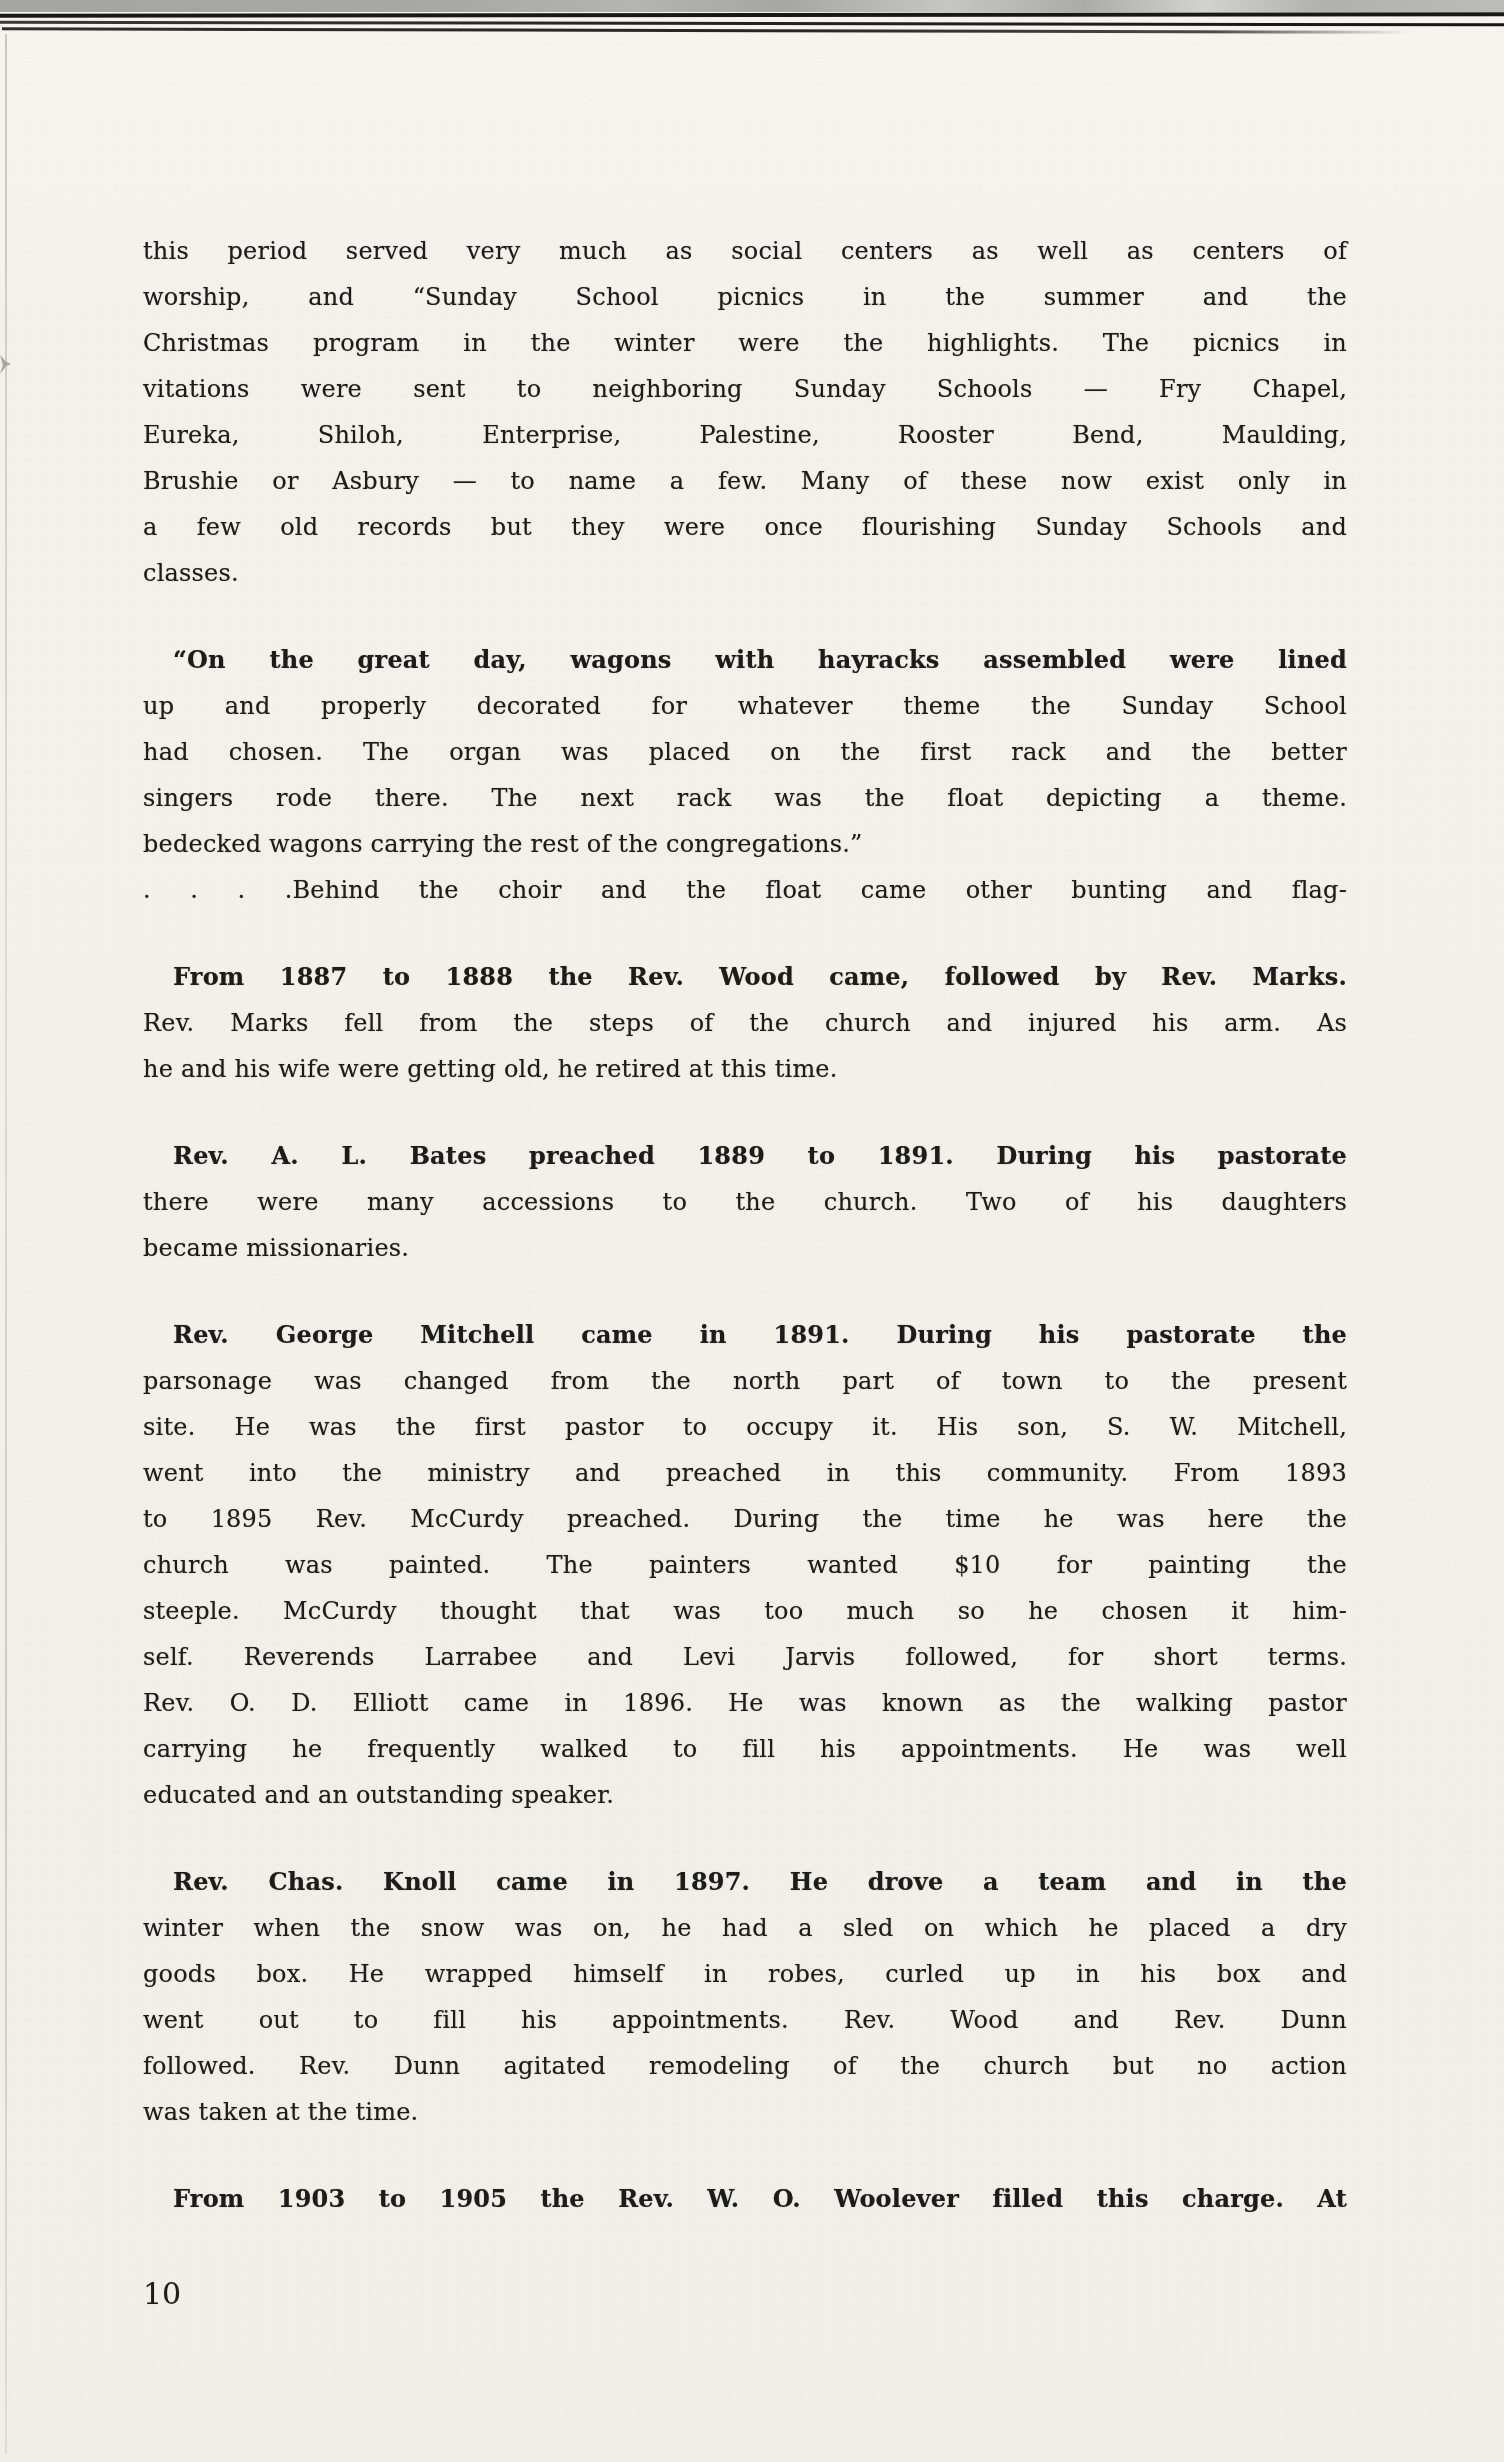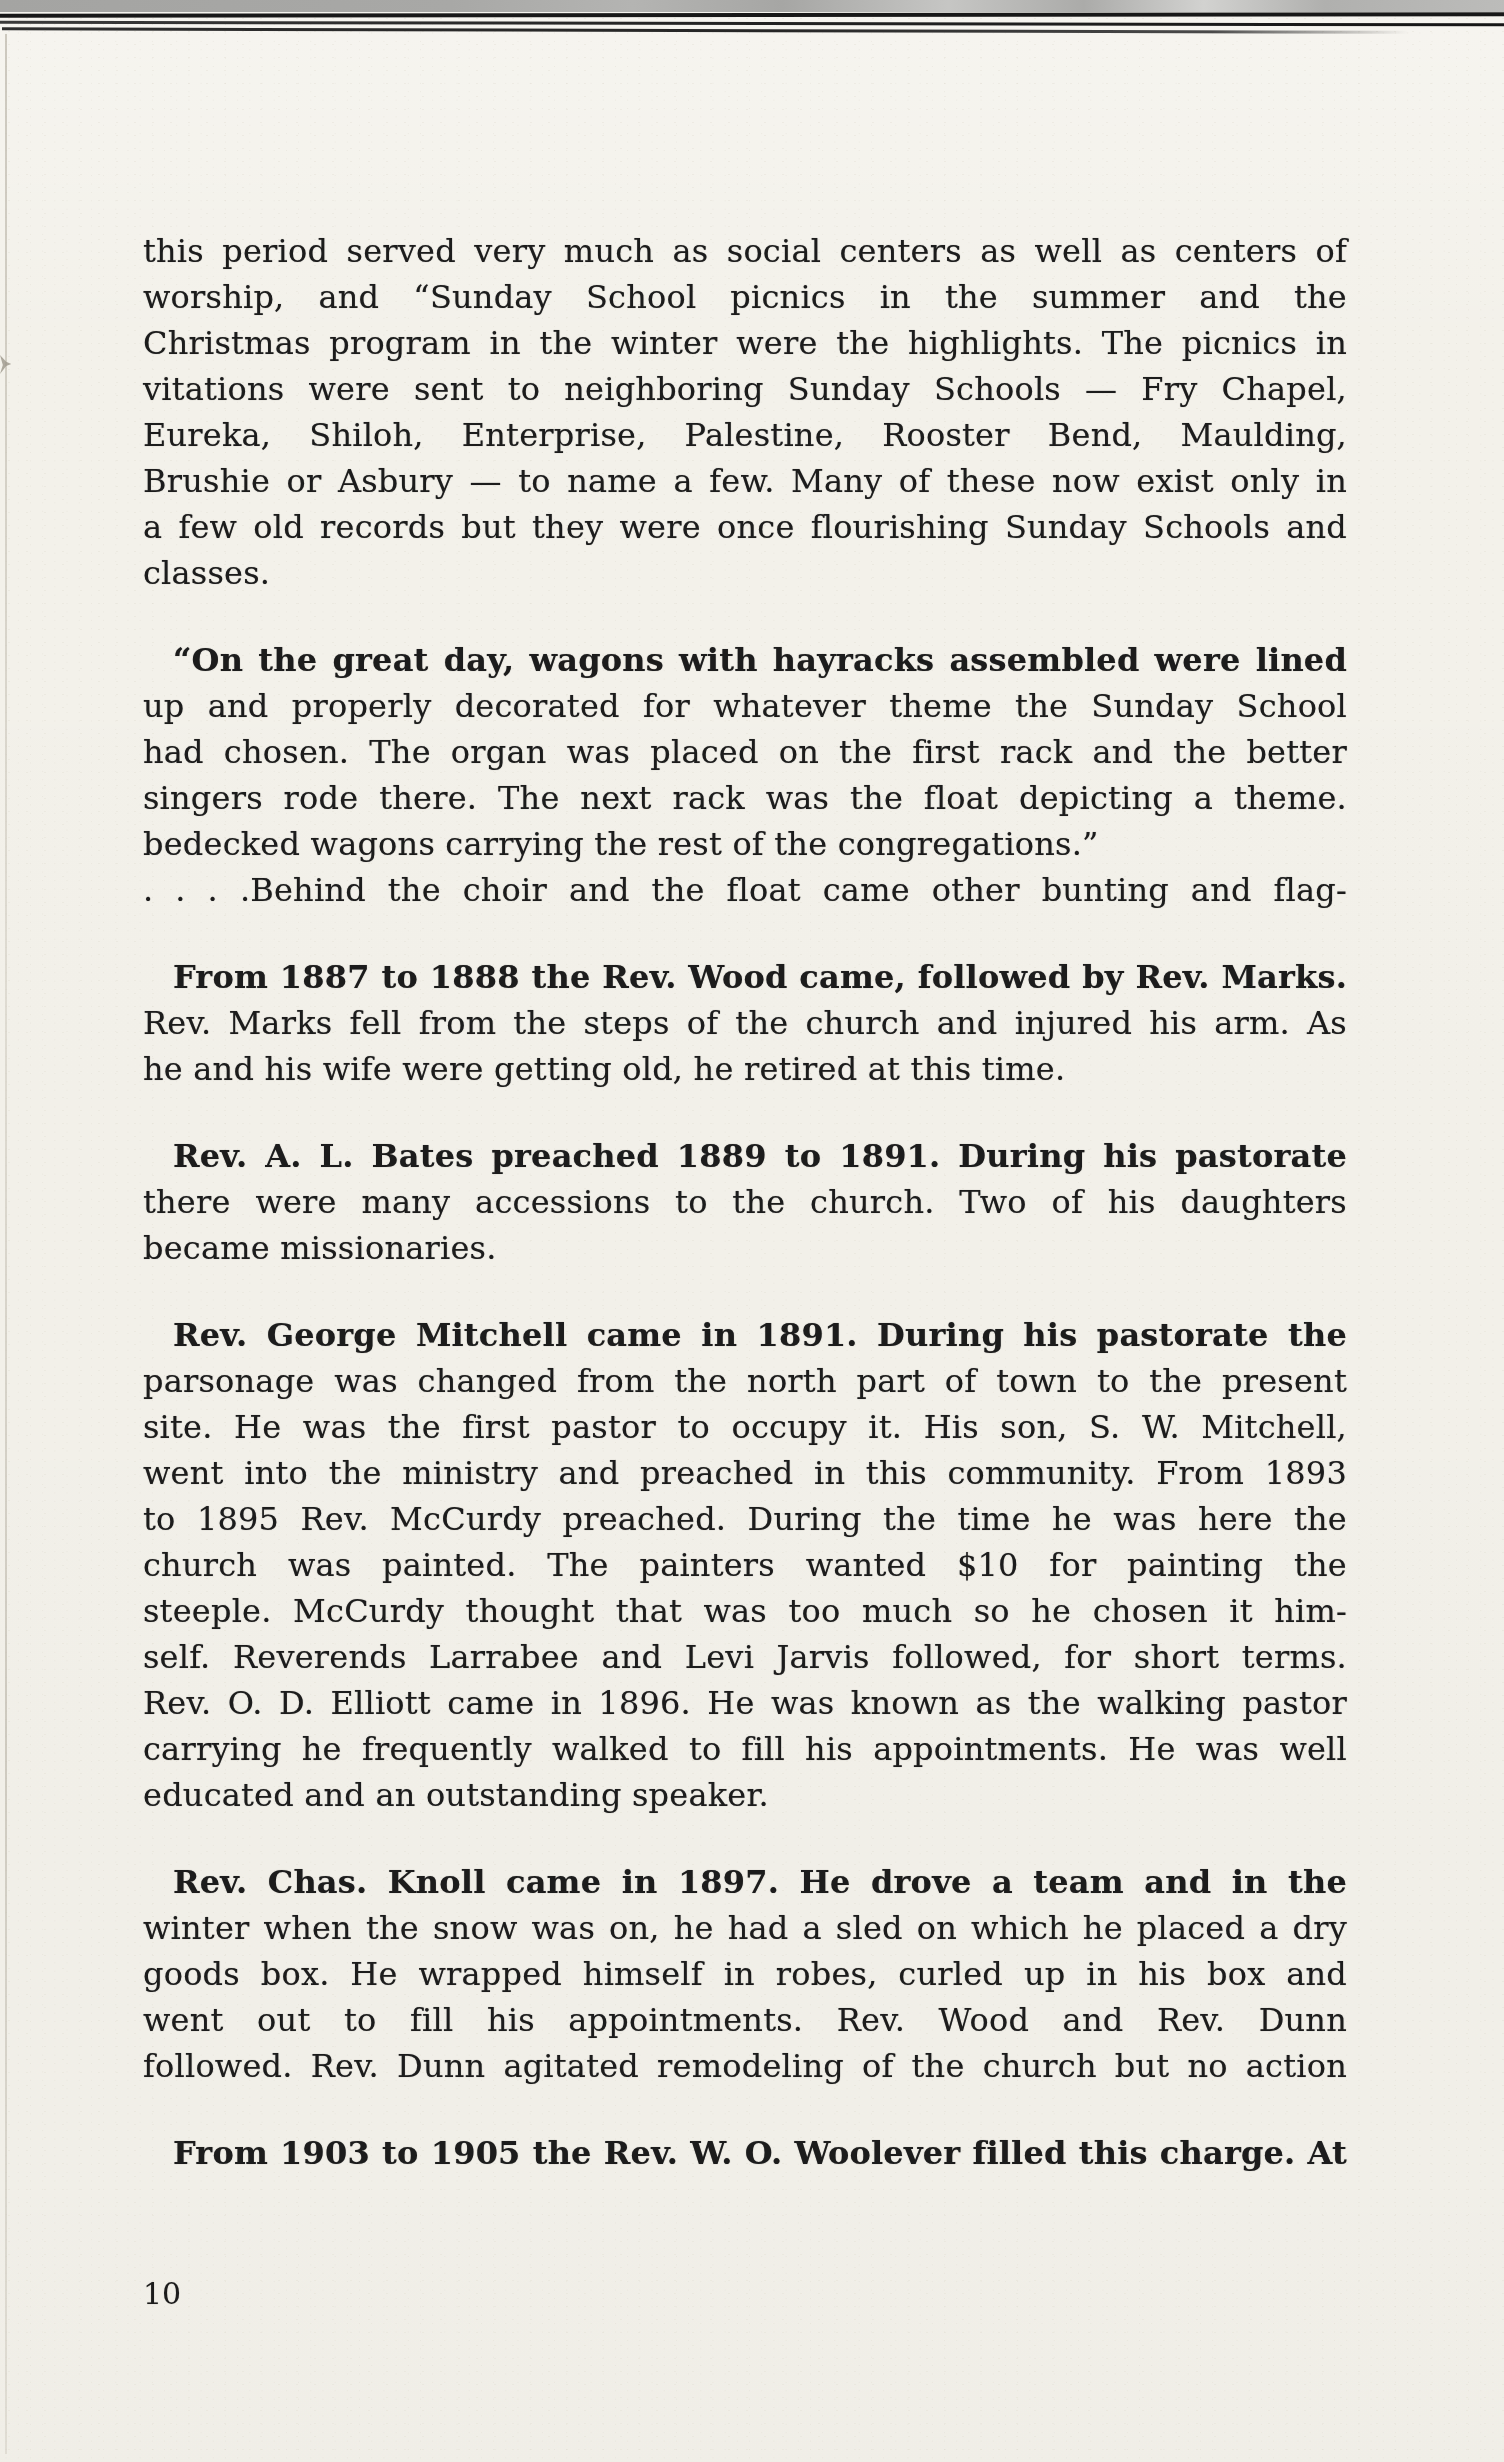--- a/index.html
+++ b/index.html
@@ -79,21 +79,21 @@
     clip-path: polygon(0 0, 55% 35%, 100% 48%, 55% 58%, 0 100%, 25% 52%);
     opacity: 0.8;
   }
 
   
   .text-block {
     position: absolute;
     left: 143px;
     top: 228px;
     width: 1204px;
-    font-size: 32px;
+    font-size: 24px;
     line-height: 46px;
     color: var(--ink, #1c1c1c);
     text-shadow: 0 0 0.9px rgba(25,25,25,0.45);
     letter-spacing: 0.2px;
   }
   .para { margin-top: 41px; }
   .para:first-child { margin-top: 0; }
 
   .line {
     text-align: justify;
@@ -169,20 +169,21 @@
       <div class="line">Rev. O. D. Elliott came in 1896. He was known as the walking pastor</div>
       <div class="line">carrying he frequently walked to fill his appointments. He was well</div>
       <div class="line last">educated and an outstanding speaker.</div>
     </div>
     <div class="para">
       <div class="line indent">Rev. Chas. Knoll came in 1897. He drove a team and in the</div>
       <div class="line">winter when the snow was on, he had a sled on which he placed a dry</div>
       <div class="line">goods box. He wrapped himself in robes, curled up in his box and</div>
       <div class="line">went out to fill his appointments. Rev. Wood and Rev. Dunn</div>
       <div class="line">followed. Rev. Dunn agitated remodeling of the church but no action</div>
+      <div class="line last">was taken at the time.</div>
     </div>
     <div class="para justify-all">
       <div class="line last indent">From 1903 to 1905 the Rev. W. O. Woolever filled this charge. At</div>
     </div>
   </div>
 
 <div class="page-number">10</div>
 
 
 </body></html>

